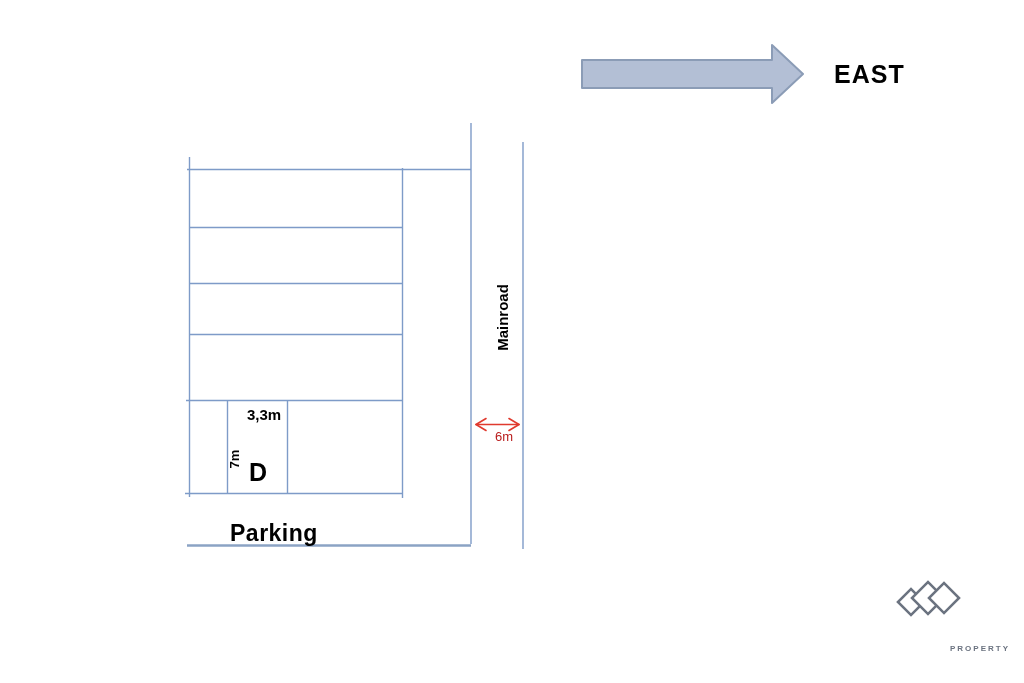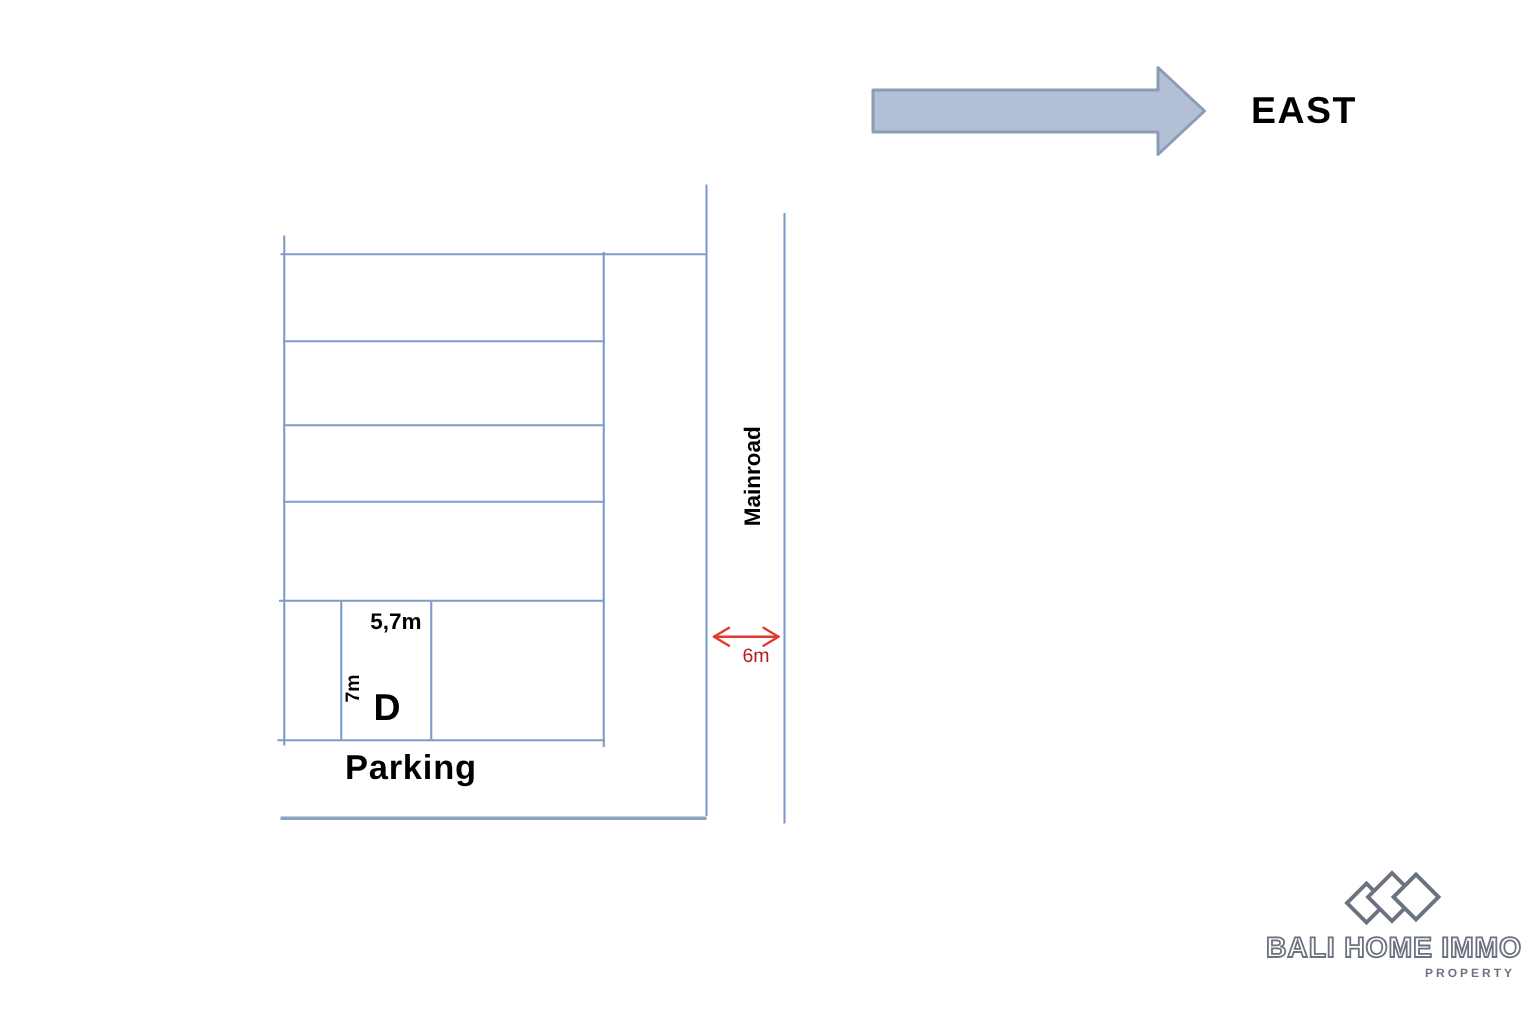--- a/index.html
+++ b/index.html
@@ -13,21 +13,21 @@
   .east-arrow{fill:var(--arrow-fill);stroke:var(--arrow-stroke);stroke-width:2;stroke-linejoin:round;}
   .dim{stroke:var(--dim-arrow);stroke-width:1.6;fill:none;stroke-linecap:round;stroke-linejoin:round;}
   .logo-shape{fill:#fff;stroke:var(--logo);stroke-width:2.6;}
   .lbl{position:absolute;white-space:nowrap;color:var(--text,#000);}
   .east-label{left:814px;top:60px;font-size:25px;font-weight:bold;letter-spacing:1px;margin-left:20px;}
   .mainroad-label{left:467px;top:309px;width:70px;text-align:center;font-size:15px;font-weight:bold;transform:rotate(-90deg);}
   .dim-label{left:488px;top:429px;width:32px;text-align:center;font-size:13px;color:#b91c1c;}
   .width-label{left:238px;top:406px;width:52px;text-align:center;font-size:15px;font-weight:bold;}
   .depth-label{left:221px;top:451px;width:28px;height:16px;text-align:center;font-size:13px;font-weight:bold;transform:rotate(-90deg);}
   .plot-letter{left:227px;top:458px;width:62px;text-align:center;font-size:25px;font-weight:bold;}
-  .parking-label{left:230px;top:498px;font-size:23px;font-weight:bold;letter-spacing:0.5px;}
+  .parking-label{left:230px;top:520px;font-size:23px;font-weight:bold;letter-spacing:0.5px;}
   .logo-title{
     left:844px;top:622px;width:166px;text-align:center;
     font-size:19px;font-weight:bold;letter-spacing:0.5px;color:var(--logo);
   }
   @supports (-webkit-text-stroke: 1px black){
     .logo-title{color:#fff;-webkit-text-stroke:1.2px var(--logo);}
   }
   .logo-subtitle{
     left:845px;top:644px;width:165px;text-align:right;
     font-size:8px;font-weight:bold;letter-spacing:2px;color:var(--logo);
@@ -67,21 +67,20 @@
     <g>
       <rect class="logo-shape" x="901.8" y="592.8" width="18.4" height="18.4" transform="rotate(45 911 602)"></rect>
       <rect class="logo-shape" x="916.7" y="586.7" width="22.6" height="22.6" transform="rotate(45 928 598)"></rect>
       <rect class="logo-shape" x="933.4" y="587.4" width="21.2" height="21.2" transform="rotate(45 944 598)"></rect>
     </g>
   </svg>
 
   <div class="lbl east-label">EAST</div>
   <div class="lbl mainroad-label">Mainroad</div>
   <div class="lbl dim-label">6m</div>
-  <div class="lbl width-label">5,7m</div>
+  <div class="lbl width-label">3,3m</div>
   <div class="lbl depth-label">7m</div>
   <div class="lbl plot-letter">D</div>
   <div class="lbl parking-label">Parking</div>
 
-  <div class="lbl logo-title">BALI HOME IMMO</div>
   <div class="lbl logo-subtitle">PROPERTY</div>
 
 </div>
 
 </body></html>

